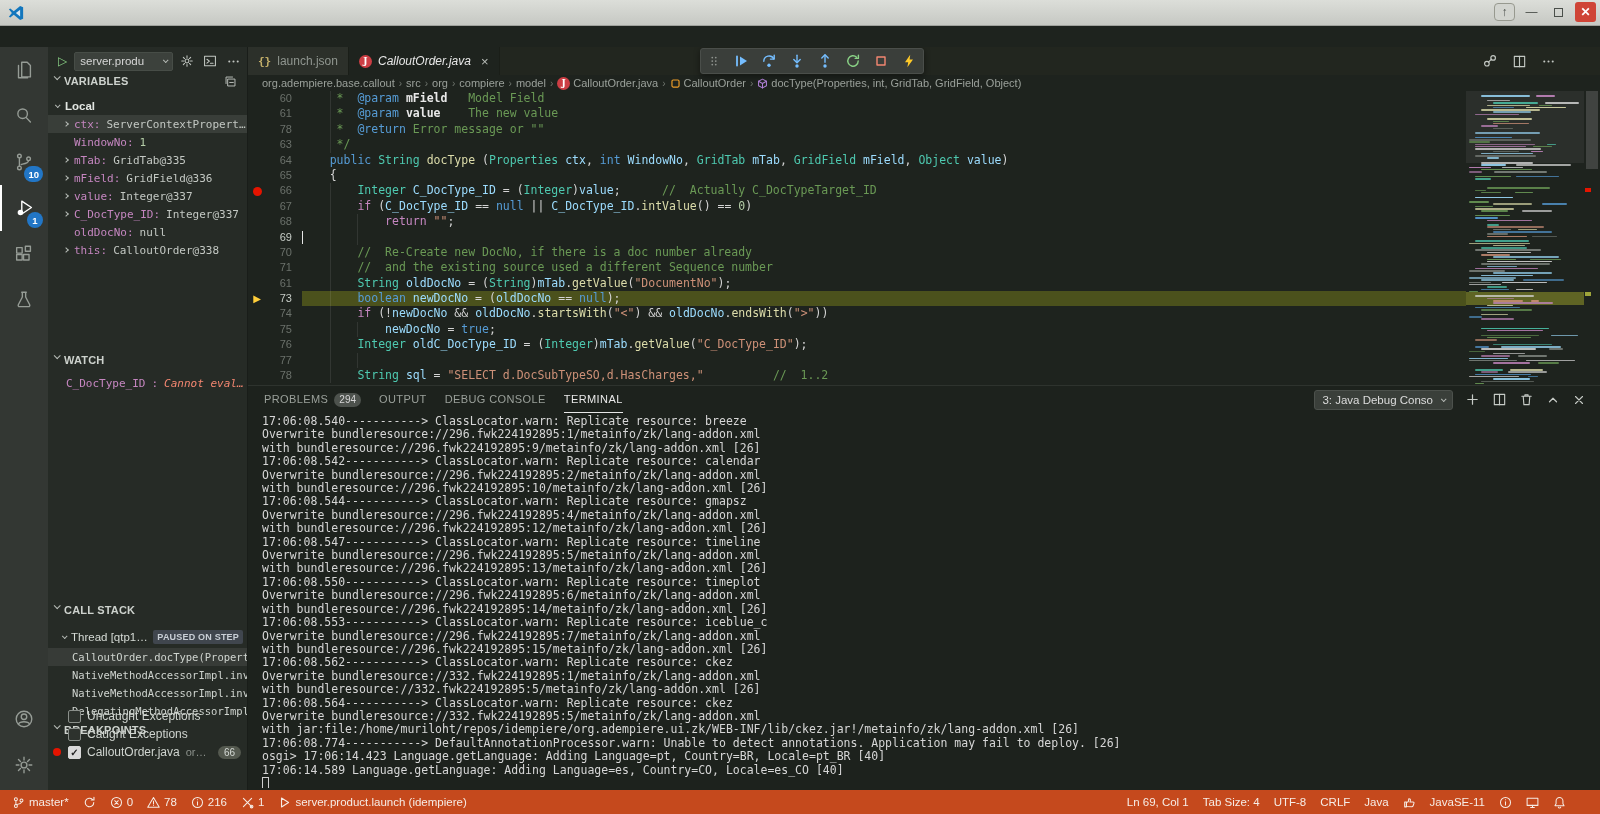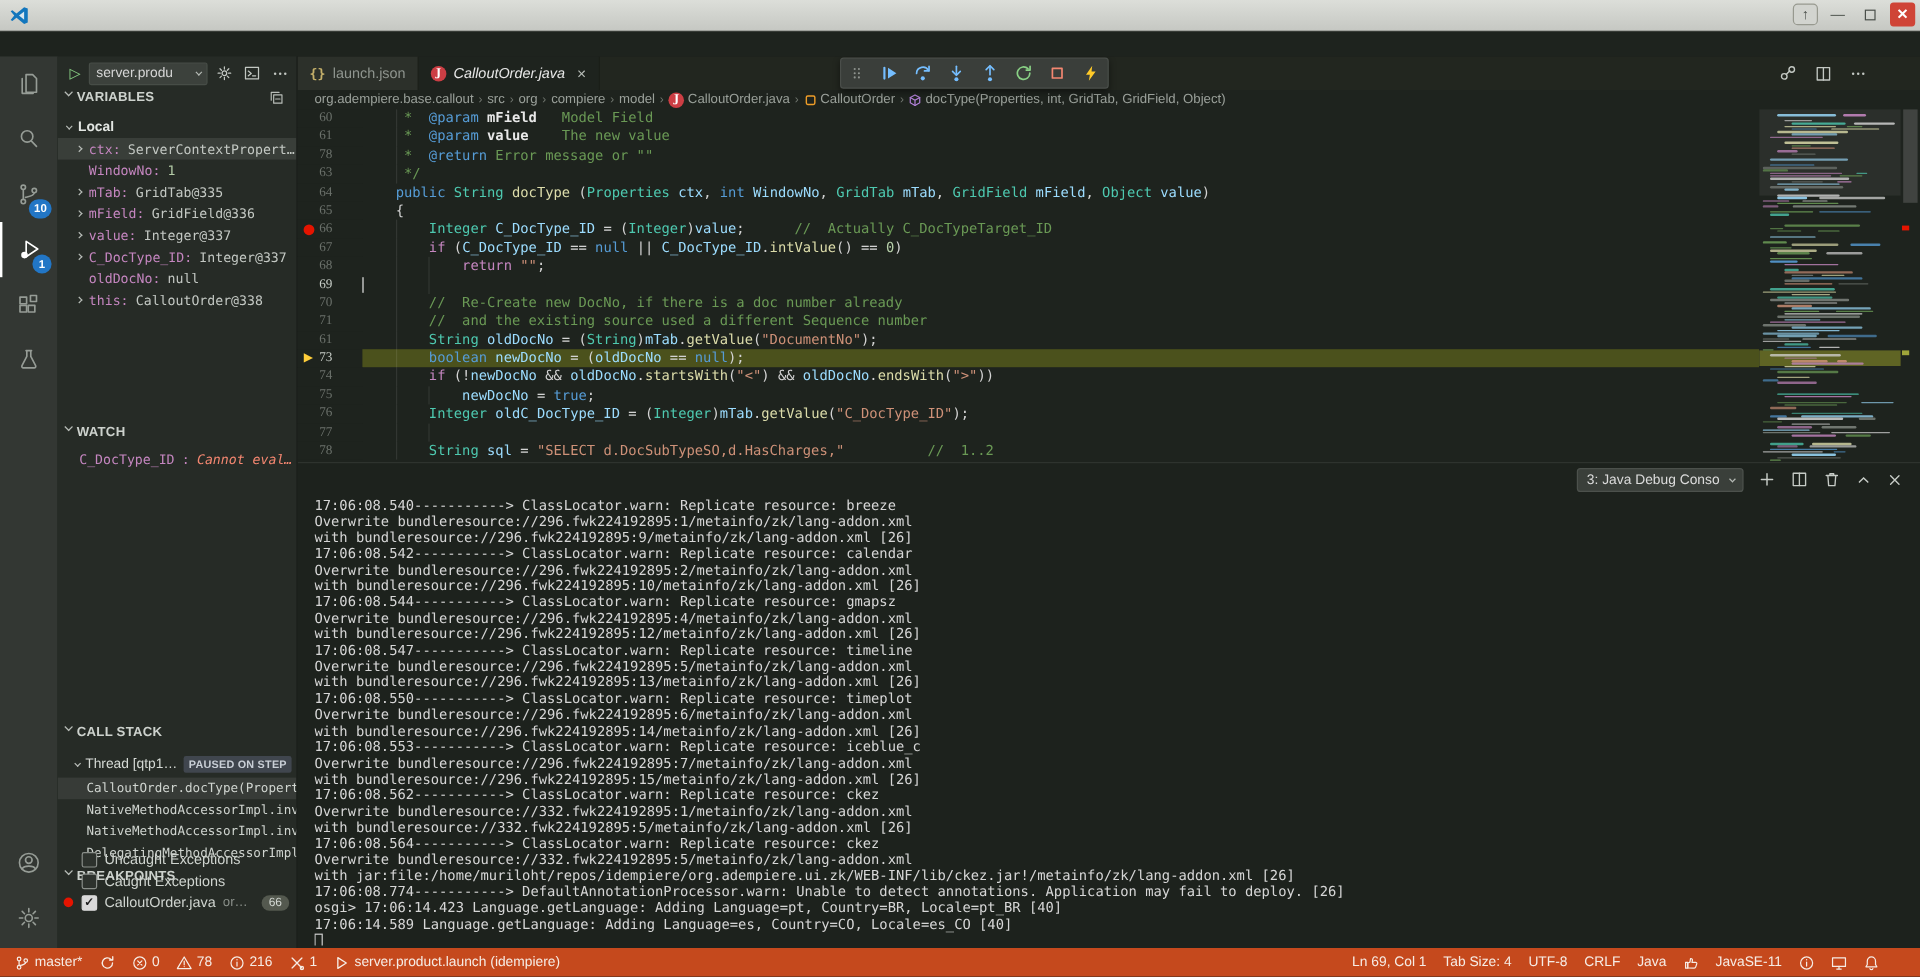--- a/index.html
+++ b/index.html
@@ -107,21 +107,21 @@
   .bc-item { display:flex; align-items:center; gap:3px; }
 
   
   .code-region { position:absolute; left:0; top:44px; right:0; height:294px; overflow:hidden; }
   .code-scroll { position:absolute; left:0; top:0; right:134px; bottom:0; overflow:hidden; }
   .code-line { height:15.4px; display:flex; position:relative; }
   .gutter { width:54px; flex:none; display:flex; background:#1e231e; position:relative; }
   .bp-slot { width:18px; flex:none; display:flex; align-items:center; justify-content:center; }
   .gut-dot { width:9px; height:9px; border-radius:50%; background:#e51400; }
   .gut-arrow { color:#ffce3a; font-size:10px; line-height:15.4px; }
-  .line-num { width:26px; flex:none; text-align:left; font-family:Liberation Serif, serif;
+  .line-num { width:26px; flex:none; text-align:right; font-family:Liberation Sans, sans-serif;
     font-size:11px; color:#6b716b; line-height:15.4px; }
   .line-num.hl { color:#c6ccc6; }
   .code-content { flex:1; position:relative; }
   .code-line.current .code-content { background:#4b511c; }
   .code-pre { font-family:"DejaVu Sans Mono",monospace; font-size:11.5px; line-height:15.4px;
     white-space:pre; position:relative; z-index:2; }
   .guide { position:absolute; top:0; bottom:0; width:1px; background:rgba(255,255,255,.09); z-index:1; }
   .cursor-beam { position:absolute; left:0; top:1px; width:1.3px; height:13px; background:#e6e6e6; z-index:3; }
   .tok-c{color:#6a9955;} .tok-k{color:#c586c0;} .tok-b{color:#569cd6;} .tok-t{color:#4ec9b0;}
   .tok-f{color:#dcdcaa;} .tok-v{color:#9cdcfe;} .tok-s{color:#ce9178;} .tok-n{color:#b5cea8;}
@@ -865,20 +865,35 @@
             <div class="mm-line" style="top: 291.8px; left: 9px; width: 8.5798px; background: rgb(106, 153, 85); opacity: 0.869558;"></div>
           </div>
         <div class="ov-ruler">
           <div class="ov-thumb"></div>
           <div class="ov-mark" style="top:97px; background:#e51400;"></div>
           <div class="ov-mark" style="top:201px; background:#9fa53a;"></div>
         </div>
       </div>
 
       <div class="panel">
+        <div class="panel-header" id="panel-tabs">
+            <div class="panel-tab">
+              <span>PROBLEMS</span>
+              <span class="panel-badge">294</span>
+            </div>
+            <div class="panel-tab">
+              <span>OUTPUT</span>
+            </div>
+            <div class="panel-tab">
+              <span>DEBUG CONSOLE</span>
+            </div>
+            <div class="panel-tab active">
+              <span>TERMINAL</span>
+            </div>
+          </div>
         <div class="panel-actions" id="panel-actions">
           <div class="term-select">
             <span>3: Java Debug Conso</span>
             <span class="chev down sm"></span>
           </div>
         <span class="icn">
               <svg width="15" height="15" viewBox="0 0 16 16" fill="none" stroke="currentColor" stroke-width="1.3" stroke-linecap="round" stroke-linejoin="round">
                 <path d="M8 3v10M3 8h10"></path>
               </svg>
             </span>

